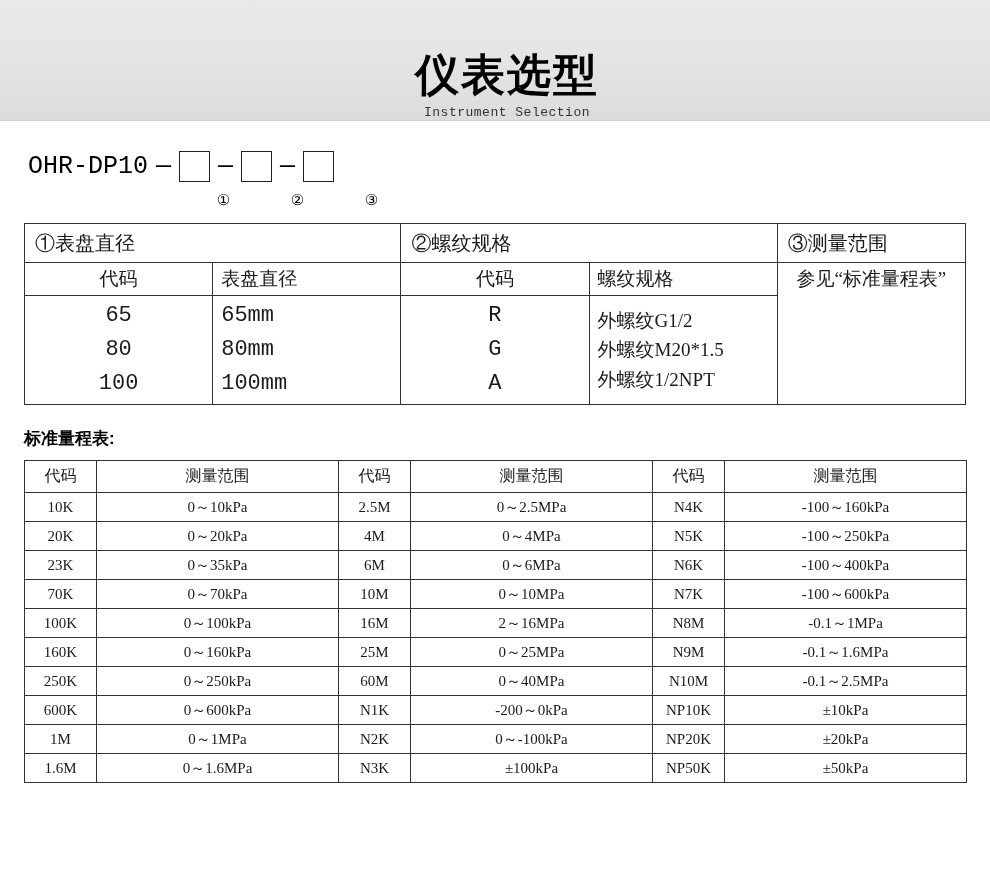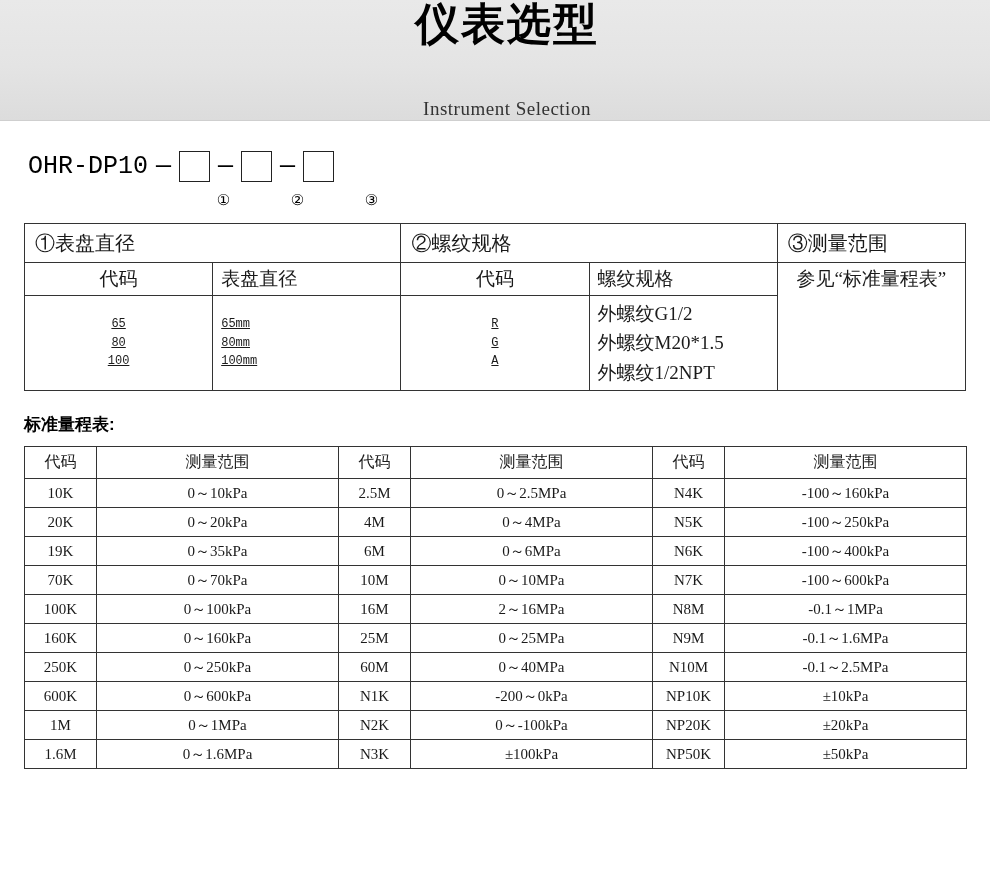--- a/index.html
+++ b/index.html
@@ -16,35 +16,36 @@
   }
 
   
   .banner {
     height: 120px;
     background: linear-gradient(to bottom, #e9e9e9 0%, #e4e4e4 55%, #dcdcdc 100%);
     border-bottom: 1px solid #cfcfcf;
     display: flex;
     flex-direction: column;
     align-items: center;
-    justify-content: space-between;
+    justify-content: flex-end;
     padding-left: 24px;
   }
   .banner-title {
     font-family: "Liberation Sans", sans-serif;
     font-weight: bold;
     font-size: 44px;
     letter-spacing: 2px;
     color: #000000;
     line-height: 1.1;
   }
   .banner-sub {
-    font-family: Liberation Serif, serif;
-    font-size: 19px;
+    font-family: Liberation Mono, monospace;
+    font-size: 13px;
     color: #333333;
+    margin-top: 6px;
     letter-spacing: 0.5px;
   }
 
   
   .model-wrap {
     margin: 26px 8px 0 28px;
     position: relative;
     height: 70px;
   }
   .model-row {
@@ -128,22 +129,21 @@
   }
   .val-cell {
     padding-left: 12px;
   }
   .range-note {
     text-align: center;
     font-size: 19px;
   }
   .mono-num {
     font-family: "Liberation Mono", monospace;
-    font-size: 12px;
-    text-decoration: underline;
+    font-size: 22px;
   }
   .rowline {
     line-height: 1.55;
   }
 
   
   .section-label {
     margin: 22px 0 10px 24px;
     font-family: Liberation Sans, sans-serif;
     font-weight: bold;
@@ -278,21 +278,21 @@
     </tr>
     <tr>
       <td class="num">20K</td>
       <td class="num">0～20kPa</td>
       <td class="num">4M</td>
       <td class="num">0～4MPa</td>
       <td class="num">N5K</td>
       <td class="num">-100～250kPa</td>
     </tr>
     <tr>
-      <td class="num">19K</td>
+      <td class="num">23K</td>
       <td class="num">0～35kPa</td>
       <td class="num">6M</td>
       <td class="num">0～6MPa</td>
       <td class="num">N6K</td>
       <td class="num">-100～400kPa</td>
     </tr>
     <tr>
       <td class="num">70K</td>
       <td class="num">0～70kPa</td>
       <td class="num">10M</td>

